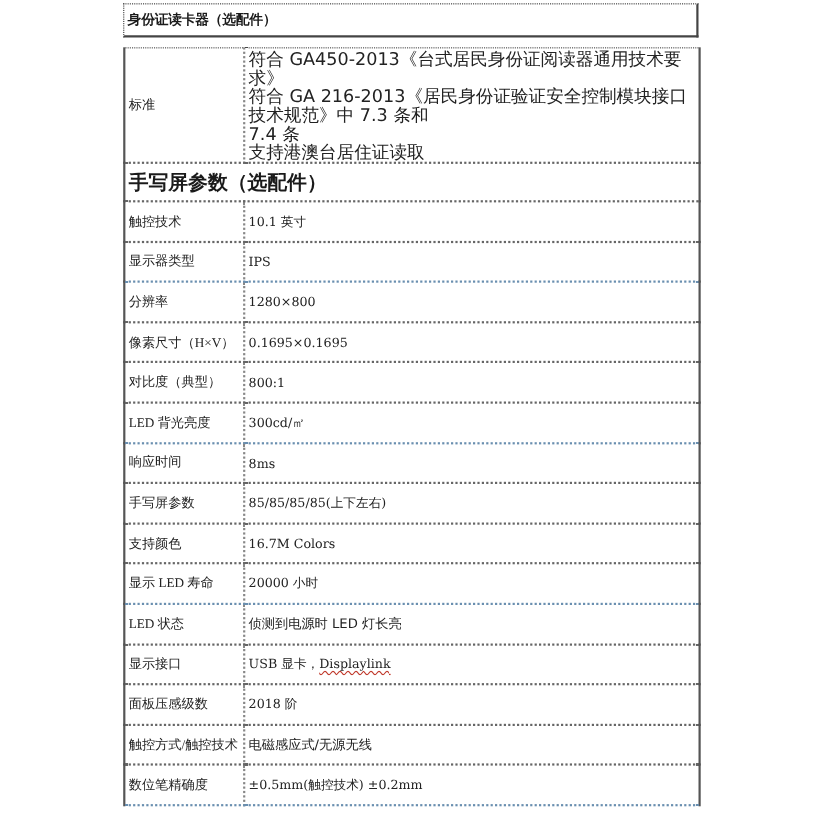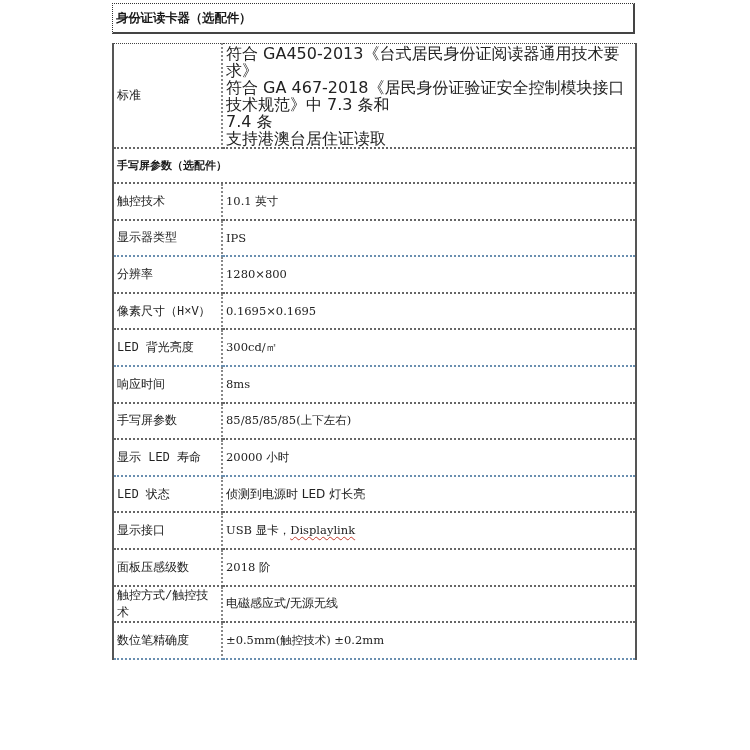--- a/index.html
+++ b/index.html
@@ -52,21 +52,21 @@
       font-size: 12px;
       vertical-align: middle;
       box-sizing: border-box;
     }
     table.spec tr.blue td {
       border-bottom: 2px dotted #6a8fb0;
     }
     table.spec td.label {
       width: 109px;
       border-right: 2px dotted #888;
-      font-family: Liberation Mono, monospace;
+      font-family: Liberation Serif, serif;
       font-size: 12px;
       color: #222;
     }
     table.spec td.value {
       font-family: "DejaVu Serif", "Liberation Serif", serif;
       font-size: 11.5px;
       color: #222;
     }
     table.spec td.value.cjk {
       font-family: "DejaVu Sans", "Liberation Sans", sans-serif;
@@ -76,21 +76,21 @@
     tr.std-row td.value {
       line-height: 17px;
       font-family: "DejaVu Sans", "Liberation Sans", sans-serif;
       font-size: 16px;
       padding-top: 1px;
     }
     tr.section-row td {
       height: 35px;
       font-family: Liberation Serif, serif;
       font-weight: bold;
-      font-size: 11px;
+      font-size: 18px;
     }
     tr.data-row td { height: 36.6px; }
     .squiggle {
       text-decoration: underline wavy #c0392b;
       text-decoration-thickness: 1px;
       text-underline-offset: 2px;
     }
     .line { display: block; }
   </style>
 </head>
@@ -99,21 +99,21 @@
 <div class="title-box">
   <span>身份证读卡器（选配件）</span>
 </div>
 
 <table class="spec">
   <tbody>
     <tr class="std-row">
       <td class="label">标准</td>
       <td class="value">
         <span class="line">符合 GA450-2013《台式居民身份证阅读器通用技术要求》</span>
-        <span class="line">符合 GA 467-2018《居民身份证验证安全控制模块接口技术规范》中 7.3 条和</span>
+        <span class="line">符合 GA 216-2013《居民身份证验证安全控制模块接口技术规范》中 7.3 条和</span>
         <span class="line">7.4 条</span>
         <span class="line">支持港澳台居住证读取</span>
       </td>
     </tr>
     <tr class="section-row">
       <td colspan="2">手写屏参数（选配件）</td>
     </tr>
 
     <tr class="data-row">
       <td class="label">触控技术</td>
@@ -124,31 +124,39 @@
       <td class="value">IPS</td>
     </tr>
     <tr class="data-row">
       <td class="label">分辨率</td>
       <td class="value">1280×800</td>
     </tr>
     <tr class="data-row">
       <td class="label">像素尺寸（H×V）</td>
       <td class="value">0.1695×0.1695</td>
     </tr>
+    <tr class="data-row">
+      <td class="label">对比度（典型）</td>
+      <td class="value">800:1</td>
+    </tr>
     <tr class="data-row blue">
       <td class="label">LED 背光亮度</td>
       <td class="value">300cd/㎡</td>
     </tr>
     <tr class="data-row">
       <td class="label">响应时间</td>
       <td class="value">8ms</td>
     </tr>
     <tr class="data-row">
       <td class="label">手写屏参数</td>
       <td class="value">85/85/85/85(上下左右)</td>
+    </tr>
+    <tr class="data-row">
+      <td class="label">支持颜色</td>
+      <td class="value">16.7M Colors</td>
     </tr>
     <tr class="data-row blue">
       <td class="label">显示 LED 寿命</td>
       <td class="value">20000 小时</td>
     </tr>
     <tr class="data-row">
       <td class="label">LED 状态</td>
       <td class="value cjk">侦测到电源时 LED 灯长亮</td>
     </tr>
     <tr class="data-row">

